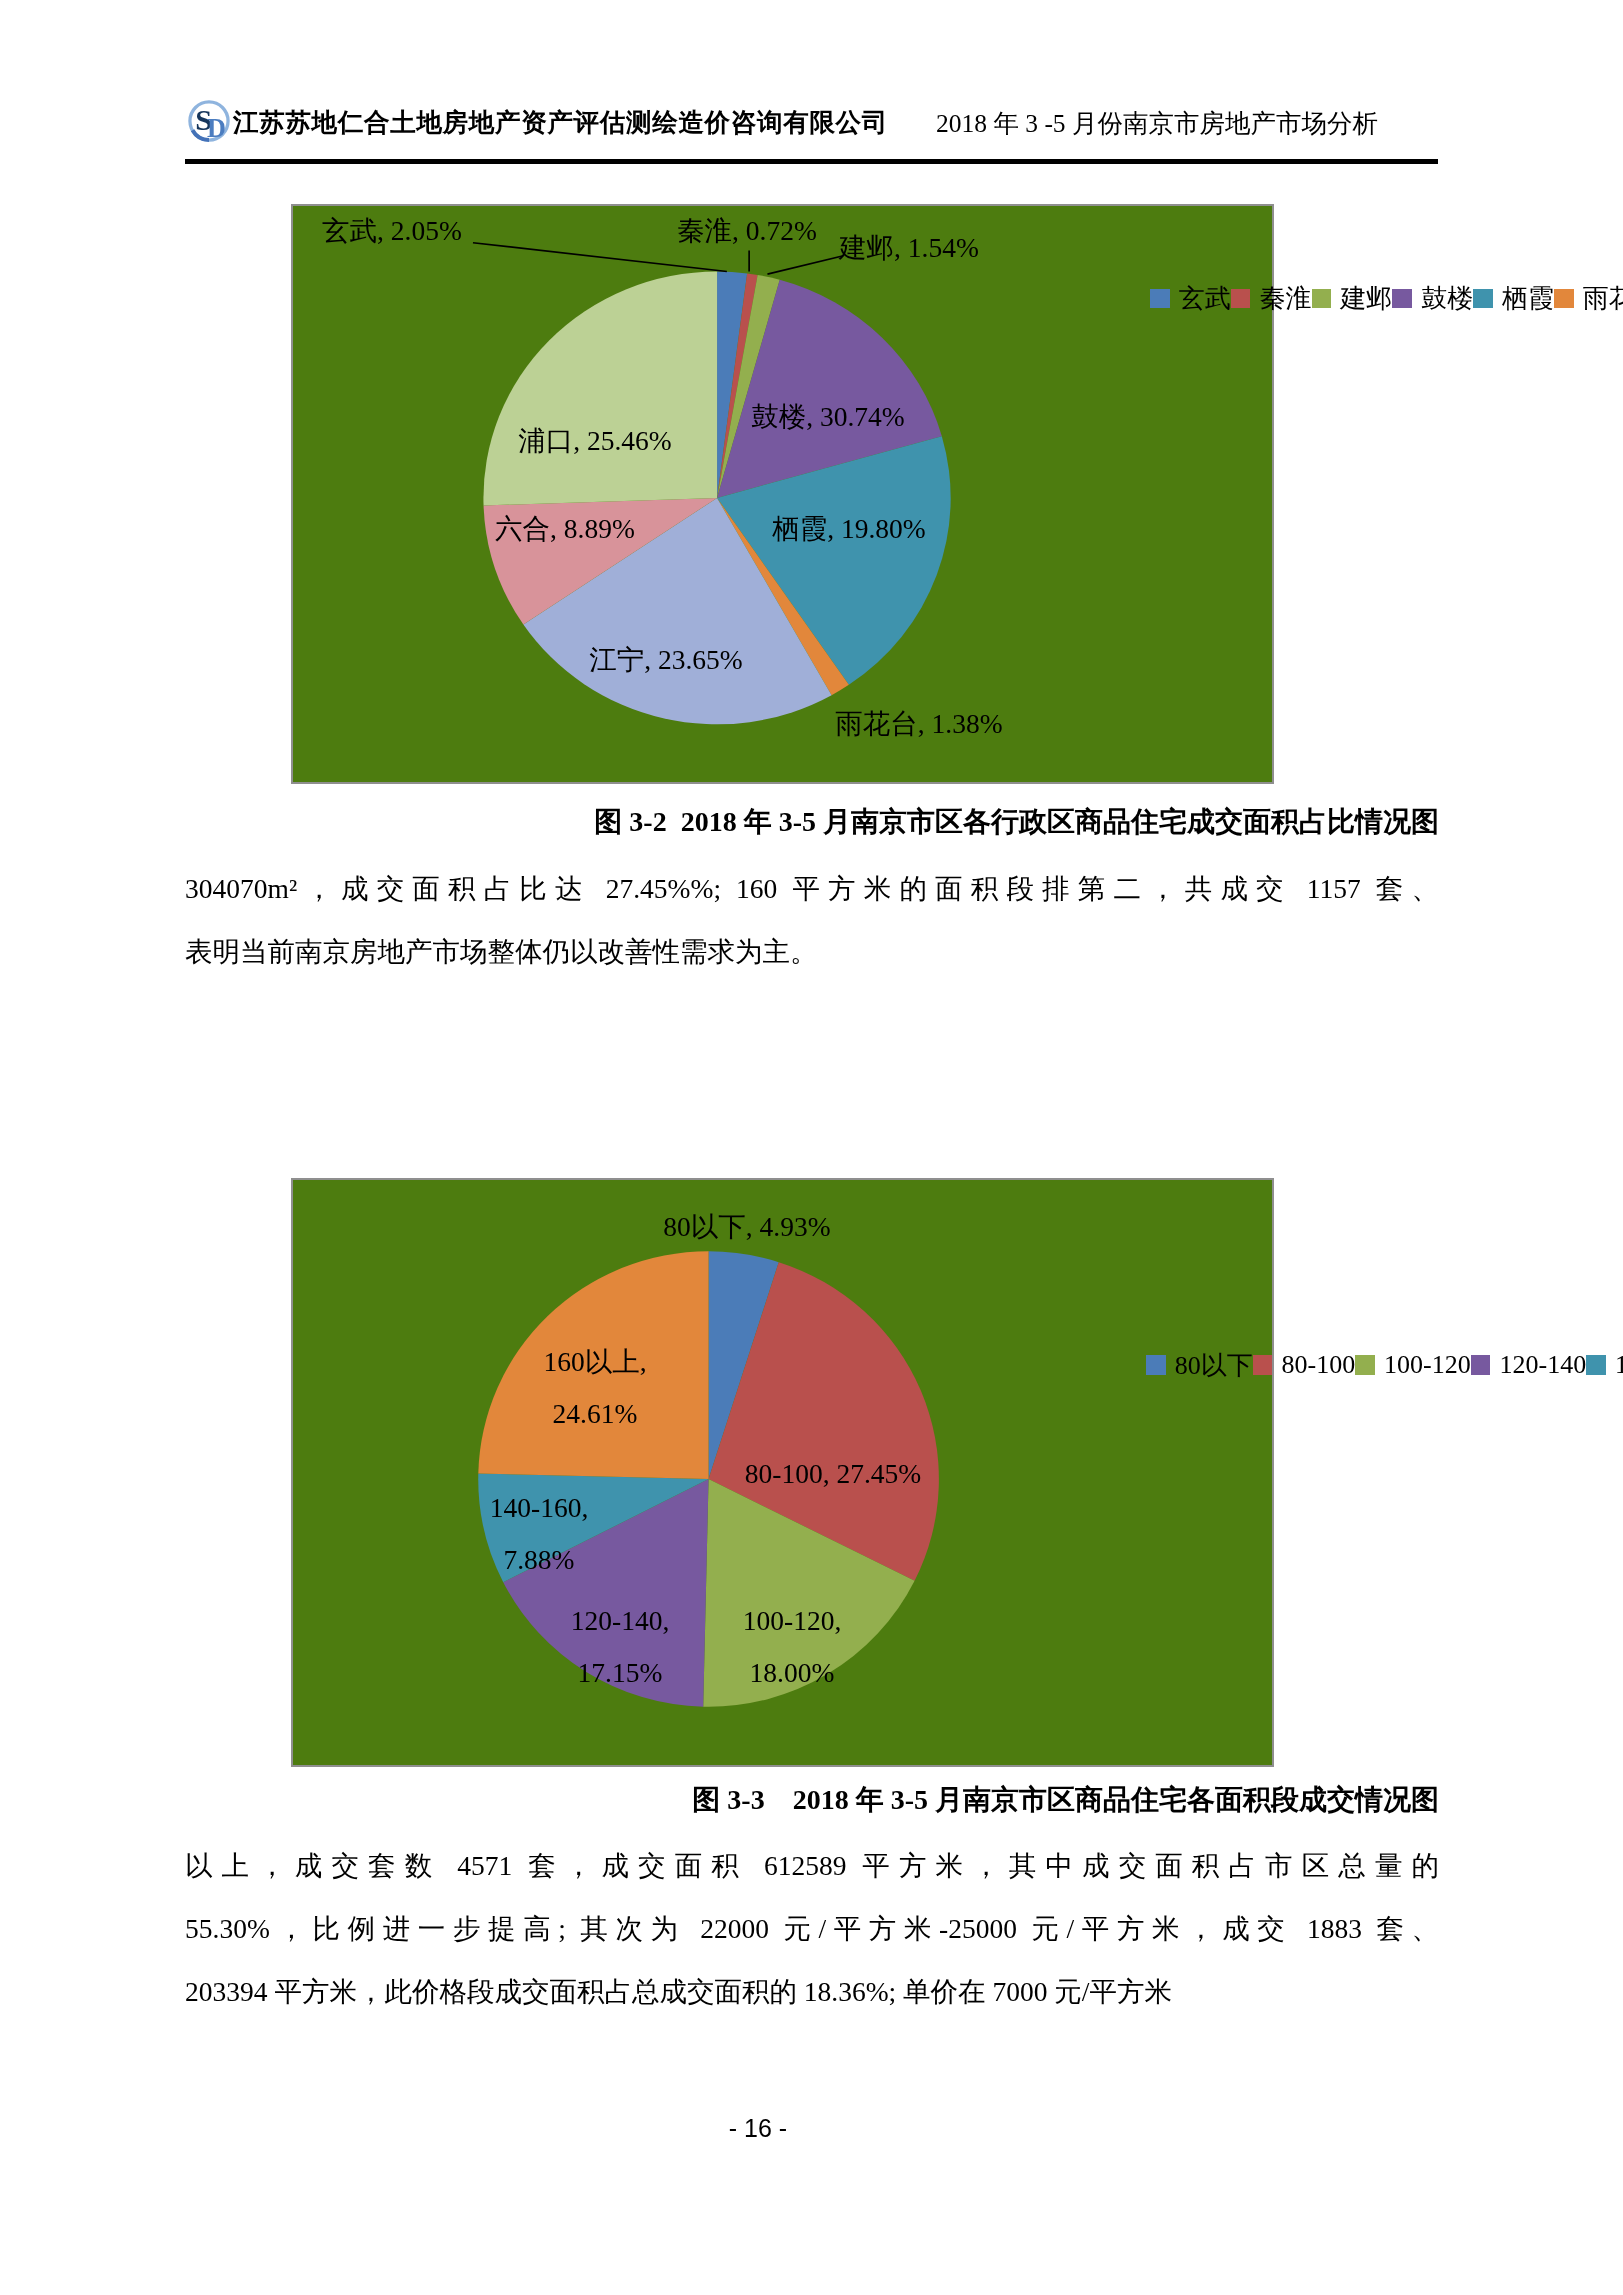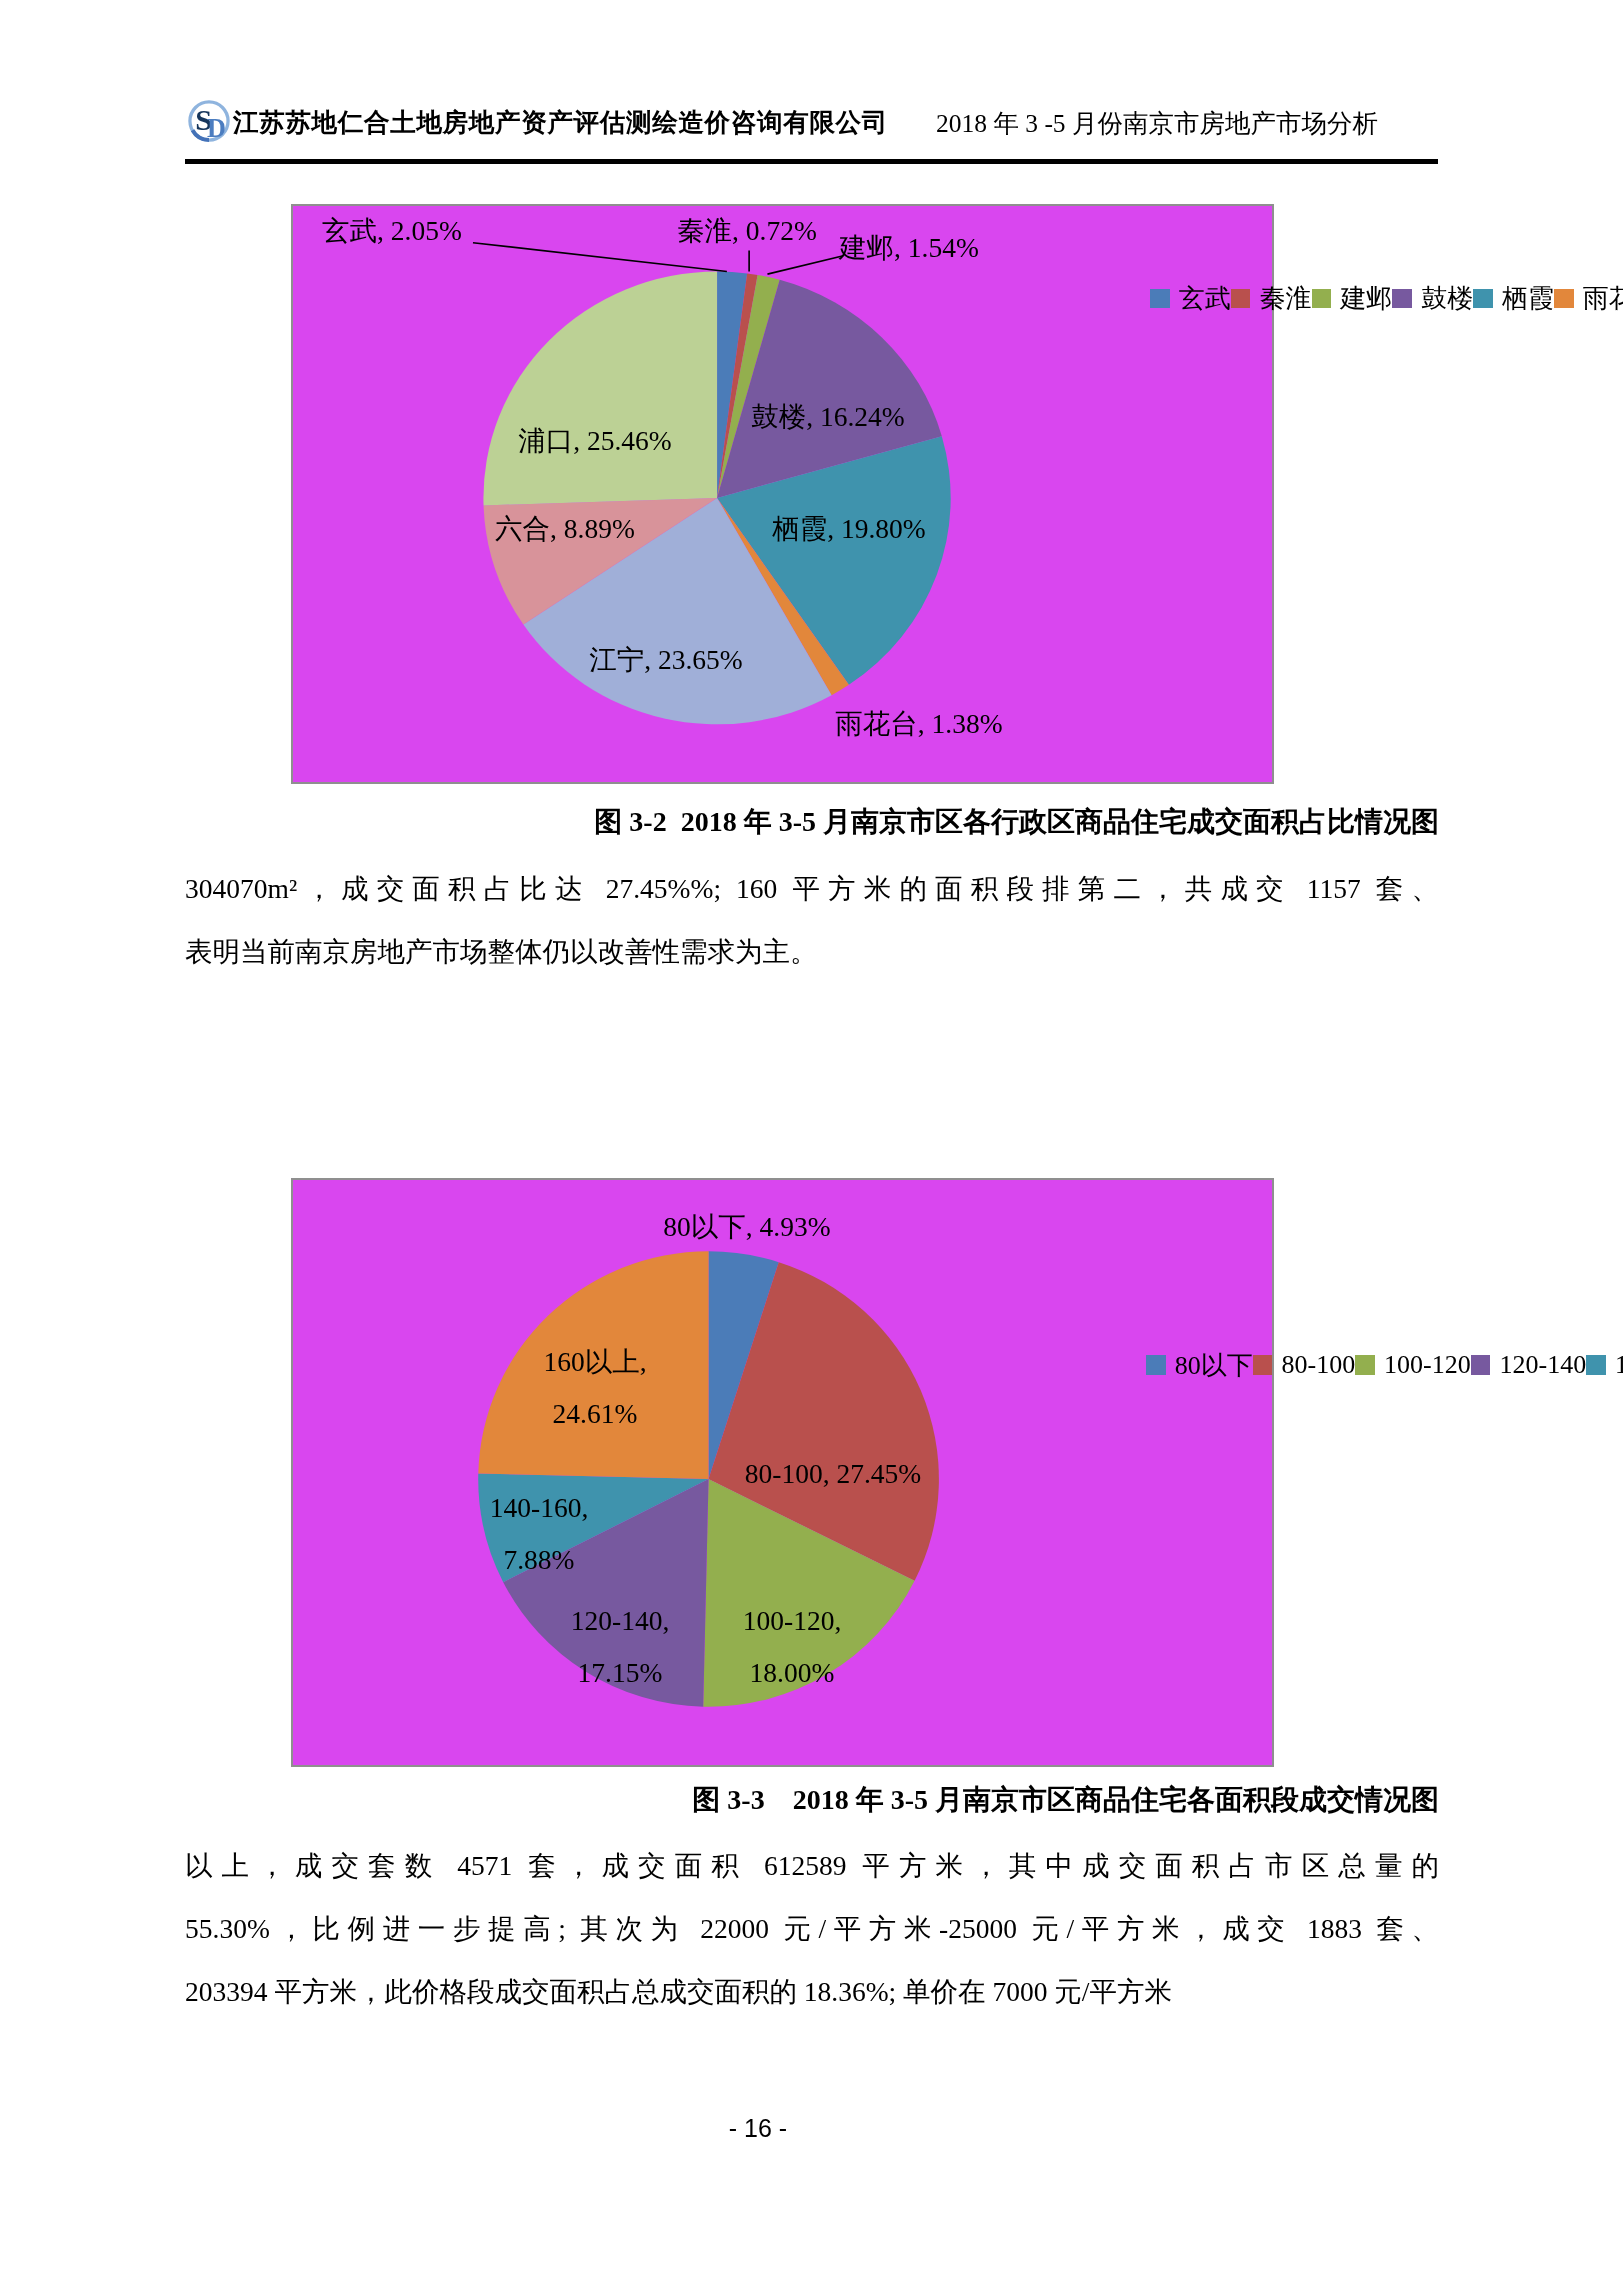--- a/index.html
+++ b/index.html
@@ -6,21 +6,21 @@
   .page{
     position:relative;width:1623px;height:2295px;background:#ffffff;overflow:hidden;
     font-family:"Liberation Serif","DejaVu Serif",serif;color:#000;
   }
   
   .hdr-company{position:absolute;left:233px;top:105px;font-size:25.5px;font-weight:bold;letter-spacing:0.7px;white-space:nowrap;}
   .hdr-title{position:absolute;left:936px;top:106px;font-size:25.5px;white-space:nowrap;}
   .hdr-rule{position:absolute;left:185px;top:159px;width:1253px;height:4.6px;background:#000;}
   .logo{position:absolute;left:186px;top:96px;width:46px;height:50px;}
   
-  .chart-box{position:absolute;left:291px;width:983px;background:#d946ef;border:2px solid #8f8f8f;box-sizing:border-box;}
+  .chart-box{position:absolute;left:291px;width:983px;background:#4d7c0f;border:2px solid #8f8f8f;box-sizing:border-box;}
   #chart1{top:204px;height:580px;}
   #chart2{top:1178px;height:589px;}
   .chart-box svg{position:absolute;left:0;top:0;}
   .pie-label{
     position:absolute;transform:translate(-50%,-50%);
     font-size:27.5px;line-height:52px;text-align:center;white-space:pre-line;color:#000;
   }
   .leader{stroke:#000;stroke-width:2.5;}
   
   .legend{position:absolute;display:flex;flex-direction:row;align-items:flex-end;}
@@ -75,21 +75,21 @@
         <path d="M 648 446 L 291.20 457.50 A 357 346 0 0 1 648.00 100.00 Z" fill="#BCD195"></path>
         <g class="leaders">
         <line class="leader" x1="275" y1="56" x2="663" y2="100"></line>
         <line class="leader" x1="697" y1="68" x2="697" y2="100"></line>
         <line class="leader" x1="841" y1="76" x2="725" y2="104"></line>
       </g>
     </svg>
     <div class="pie-label" style="left:99px;top:25px;">玄武, 2.05%</div>
     <div class="pie-label" style="left:454px;top:25px;">秦淮, 0.72%</div>
     <div class="pie-label" style="left:616px;top:42px;">建邺, 1.54%</div>
-    <div class="pie-label" style="left:535px;top:211px;">鼓楼, 16.24%</div>
+    <div class="pie-label" style="left:535px;top:211px;">鼓楼, 30.74%</div>
     <div class="pie-label" style="left:556px;top:323px;">栖霞, 19.80%</div>
     <div class="pie-label" style="left:626px;top:518px;">雨花台, 1.38%</div>
     <div class="pie-label" style="left:373px;top:454px;">江宁, 23.65%</div>
     <div class="pie-label" style="left:272px;top:323px;">六合, 8.89%</div>
     <div class="pie-label" style="left:302px;top:235px;">浦口, 25.46%</div>
     <div class="legend" style="left:857px;top:68px;">
         <div class="legend-item" style="height: 49px;">
           <span class="legend-swatch" style="width: 19.6px; height: 19.6px; background: rgb(75, 124, 184);"></span>
           <span class="legend-text">玄武</span>
         </div>

